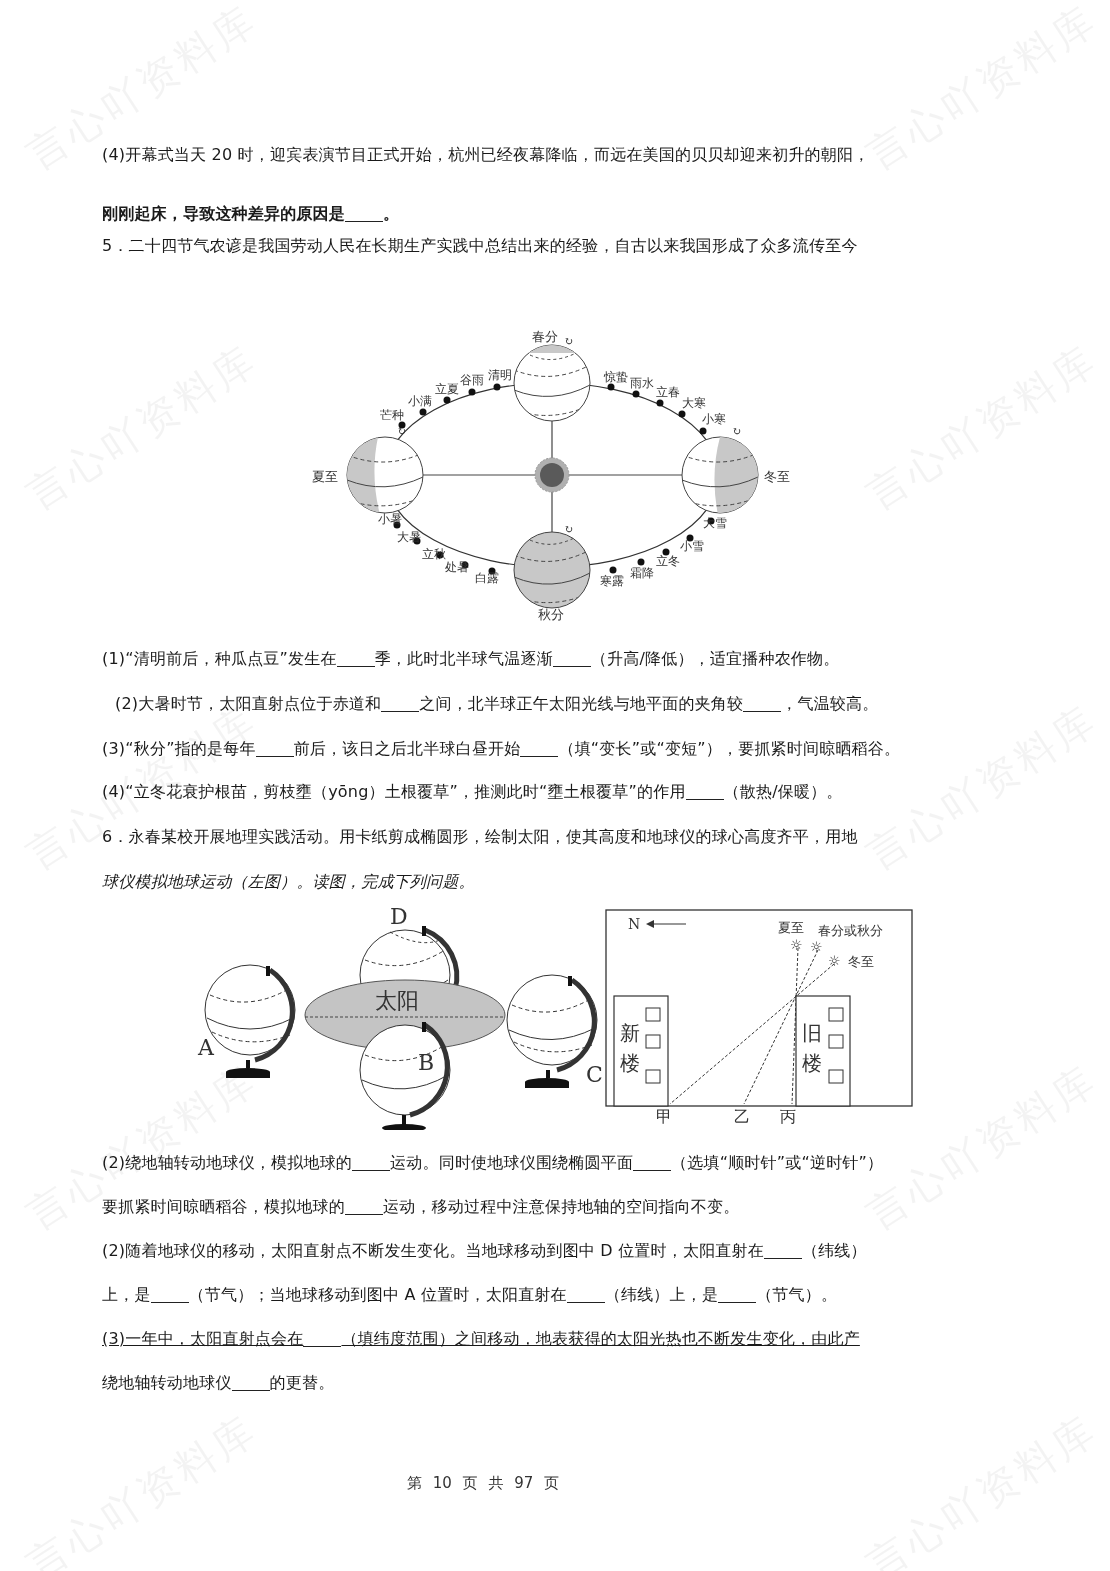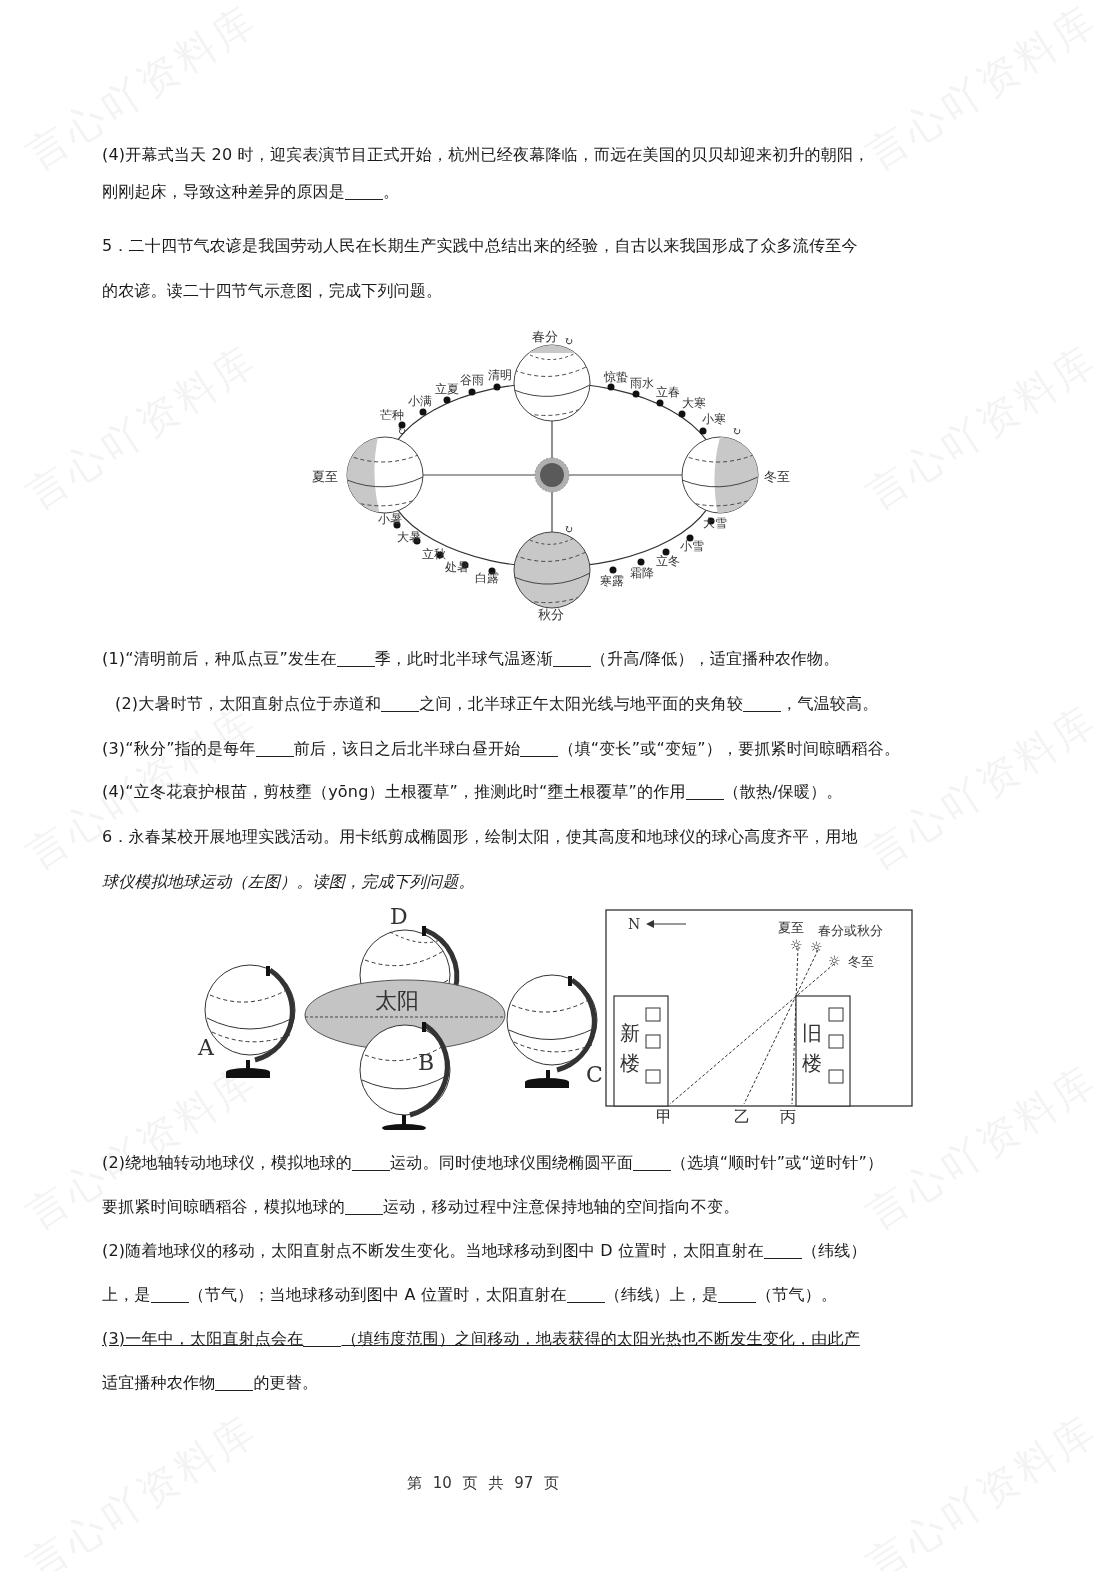--- a/index.html
+++ b/index.html
@@ -24,26 +24,25 @@
   <div class="watermark" style="left:10px;top:400px;">言心吖资料库</div>
   <div class="watermark" style="left:850px;top:400px;">言心吖资料库</div>
   <div class="watermark" style="left:10px;top:760px;">言心吖资料库</div>
   <div class="watermark" style="left:850px;top:760px;">言心吖资料库</div>
   <div class="watermark" style="left:10px;top:1120px;">言心吖资料库</div>
   <div class="watermark" style="left:850px;top:1120px;">言心吖资料库</div>
   <div class="watermark" style="left:10px;top:1470px;">言心吖资料库</div>
   <div class="watermark" style="left:850px;top:1470px;">言心吖资料库</div>
 
   <div class="line" style="top:142px;">(4)开幕式当天 20 时，迎宾表演节目正式开始，杭州已经夜幕降临，而远在美国的贝贝却迎来初升的朝阳，</div>
-  <div class="line" style="top:179px;">
+  <div class="line" style="top:201px;font-weight:bold;">
     <span>刚刚起床，导致这种差异的原因是</span><span class="blank"></span><span>。</span>
   </div>
 
   <div class="line" style="top:233px;">5．二十四节气农谚是我国劳动人民在长期生产实践中总结出来的经验，自古以来我国形成了众多流传至今</div>
-  <div class="line" style="top:278px;">的农谚。读二十四节气示意图，完成下列问题。</div>
 
   <svg class="fig" style="left:300px;top:325px;" width="510" height="305" viewBox="0 0 510 305">
     <defs>
       <clipPath id="cS">
           <circle cx="252" cy="58" r="38"></circle>
         </clipPath>
       <clipPath id="cSu">
           <circle cx="85" cy="150" r="38"></circle>
         </clipPath>
       <clipPath id="cW">
@@ -278,17 +277,17 @@
   <div class="line" style="top:1238px;">
     <span>(2)随着地球仪的移动，太阳直射点不断发生变化。当地球移动到图中 D 位置时，太阳直射在</span><span class="blank"></span><span>（纬线）</span>
   </div>
   <div class="line" style="top:1282px;">
     <span>上，是</span><span class="blank"></span><span>（节气）；当地球移动到图中 A 位置时，太阳直射在</span><span class="blank"></span><span>（纬线）上，是</span><span class="blank"></span><span>（节气）。</span>
   </div>
   <div class="line" style="top:1326px;text-decoration:underline;">
     <span>(3)一年中，太阳直射点会在</span><span class="blank"></span><span>（填纬度范围）之间移动，地表获得的太阳光热也不断发生变化，由此产</span>
   </div>
   <div class="line" style="top:1370px;">
-    <span>适宜播种农作物</span><span class="blank"></span><span>的更替。</span>
+    <span>绕地轴转动地球仪</span><span class="blank"></span><span>的更替。</span>
   </div>
 
   <div class="footer">第 10 页 共 97 页</div>
 </div>
 
 </body></html>

